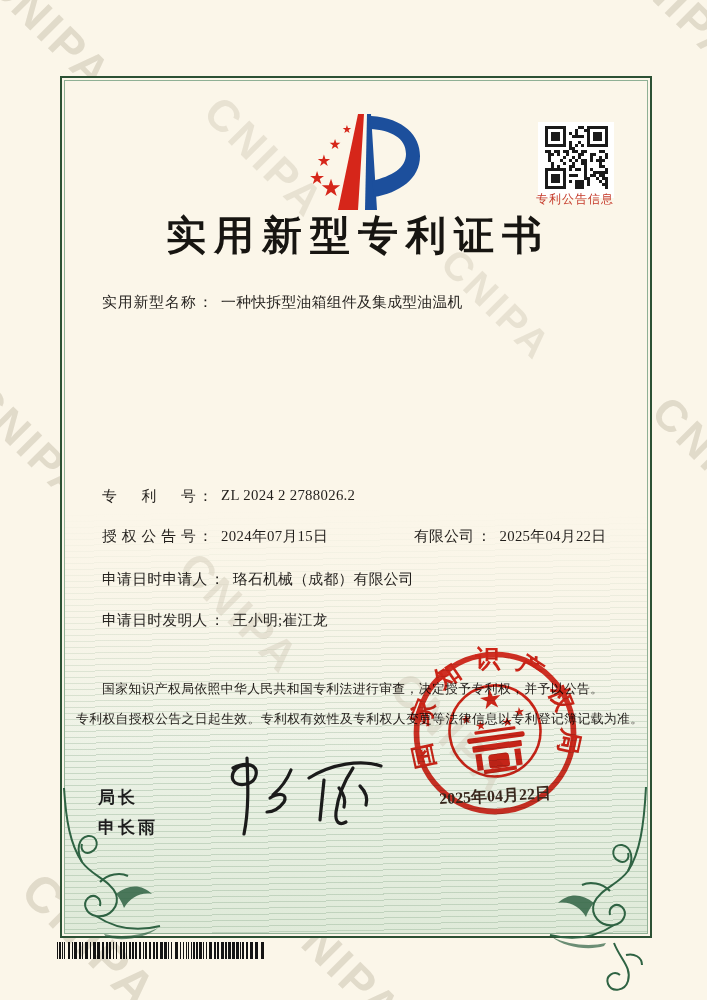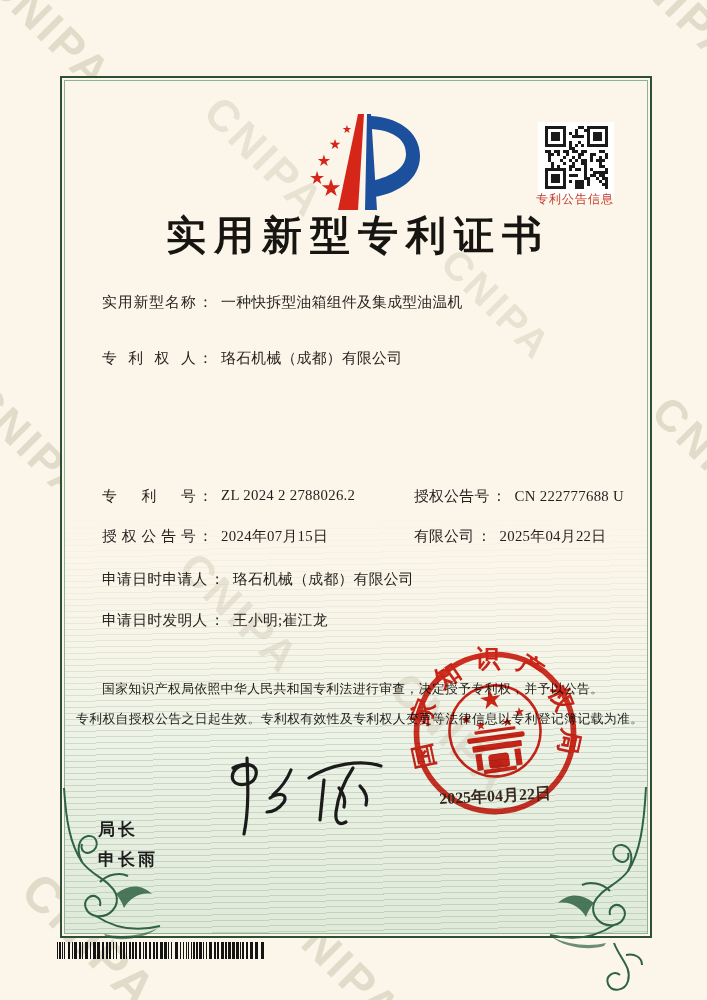--- a/index.html
+++ b/index.html
@@ -36,21 +36,21 @@
   .fvalue{vertical-align:top;}
   .fvalue-wrap{display:inline-block;width:414px;white-space:normal;line-height:26px;}
   .rcol{position:absolute;left:312px;top:0;white-space:nowrap;}
   
   .notice{position:absolute;left:14px;top:596px;width:566px;font-size:12.8px;letter-spacing:.4px;
           line-height:30px;color:#26221e;}
   .notice .l1{text-indent:26px;white-space:nowrap;}
   .notice .l2{white-space:nowrap;}
   
   .signer{position:absolute;left:36px;font-family:Liberation Serif, serif;
-          font-size:17px;font-weight:700;letter-spacing:3px;color:#1d1d1d;margin-top:32px;}
+          font-size:17px;font-weight:700;letter-spacing:3px;color:#1d1d1d;}
   .signer.role{top:708px;}
   .signer.name{top:738px;}
   .sig-svg{position:absolute;left:136px;top:668px;}
   
   .seal{position:absolute;left:402px;top:640px;width:186px;height:186px;z-index:6;mix-blend-mode:multiply;}
   
   .footer{position:absolute;left:0;right:0;top:822px;text-align:center;font-size:12.5px;letter-spacing:1px;}
   
   .fl-bl{position:absolute;left:-4px;bottom:-5px;z-index:5;}
   .fl-br{position:absolute;right:-8px;bottom:-64px;z-index:5;}
@@ -314,29 +314,25 @@
           </div>
       </div>
       <div class="qr-caption">专利公告信息</div>
 
       <div class="title">实用新型专利证书</div>
 
       <div class="row" style="top:215px">
         <span class="flabel">实用新型名称</span><span class="colon">：</span><span class="fvalue">一种快拆型油箱组件及集成型油温机</span>
       </div>
 
-      <div class="row" style="top:271px">
-        <span class="flabel">专利权人</span><span class="colon">：</span><span class="fvalue">珞石机械（成都）有限公司</span>
-      </div>
 
 
 
       <div class="row" style="top:409px">
         <span class="flabel">专利号</span><span class="colon">：</span><span class="fvalue">ZL 2024 2 2788026.2</span>
-        <span class="rcol"><span>授权公告号</span><span class="colon">：</span><span>CN 222777688 U</span></span>
       </div>
 
       <div class="row" style="top:449px">
         <span class="flabel">授权公告号</span><span class="colon">：</span><span class="fvalue">2024年07月15日</span>
         <span class="rcol"><span>有限公司</span><span class="colon">：</span><span>2025年04月22日</span></span>
       </div>
 
       <div class="row" style="top:492px">
         <span class="flabel-auto">申请日时申请人</span><span class="colon">：</span><span class="fvalue">珞石机械（成都）有限公司</span>
       </div>

